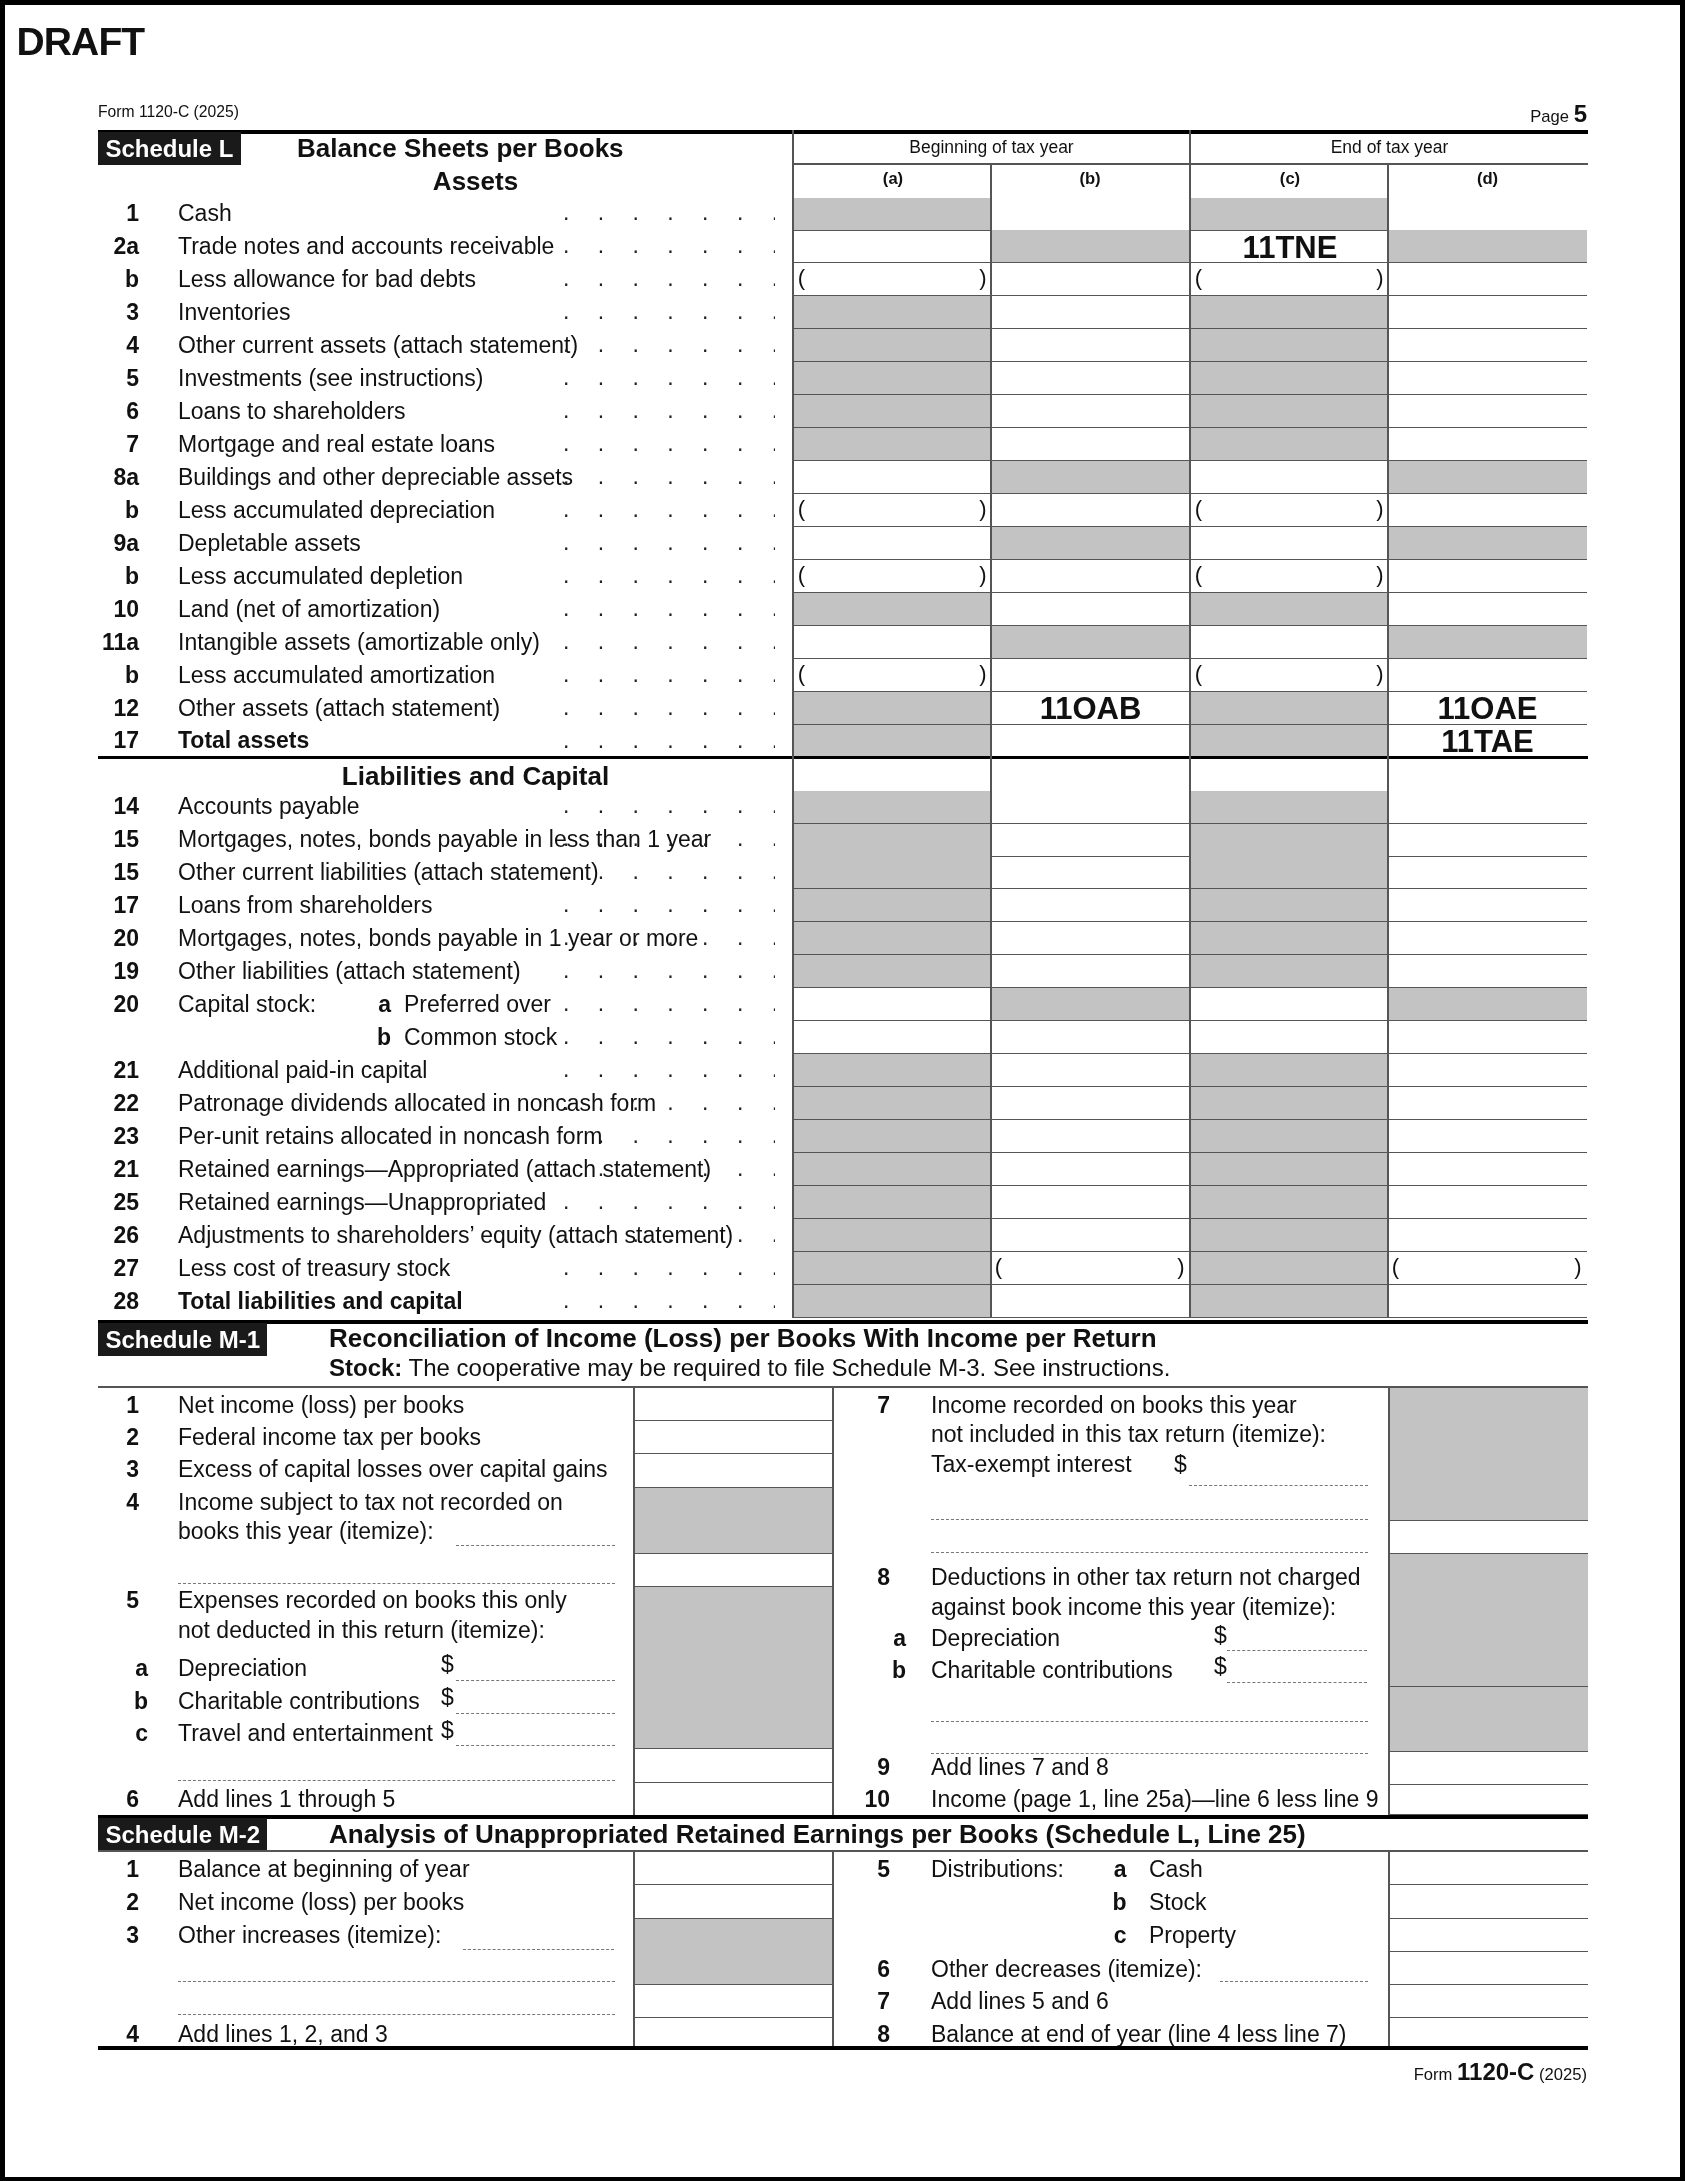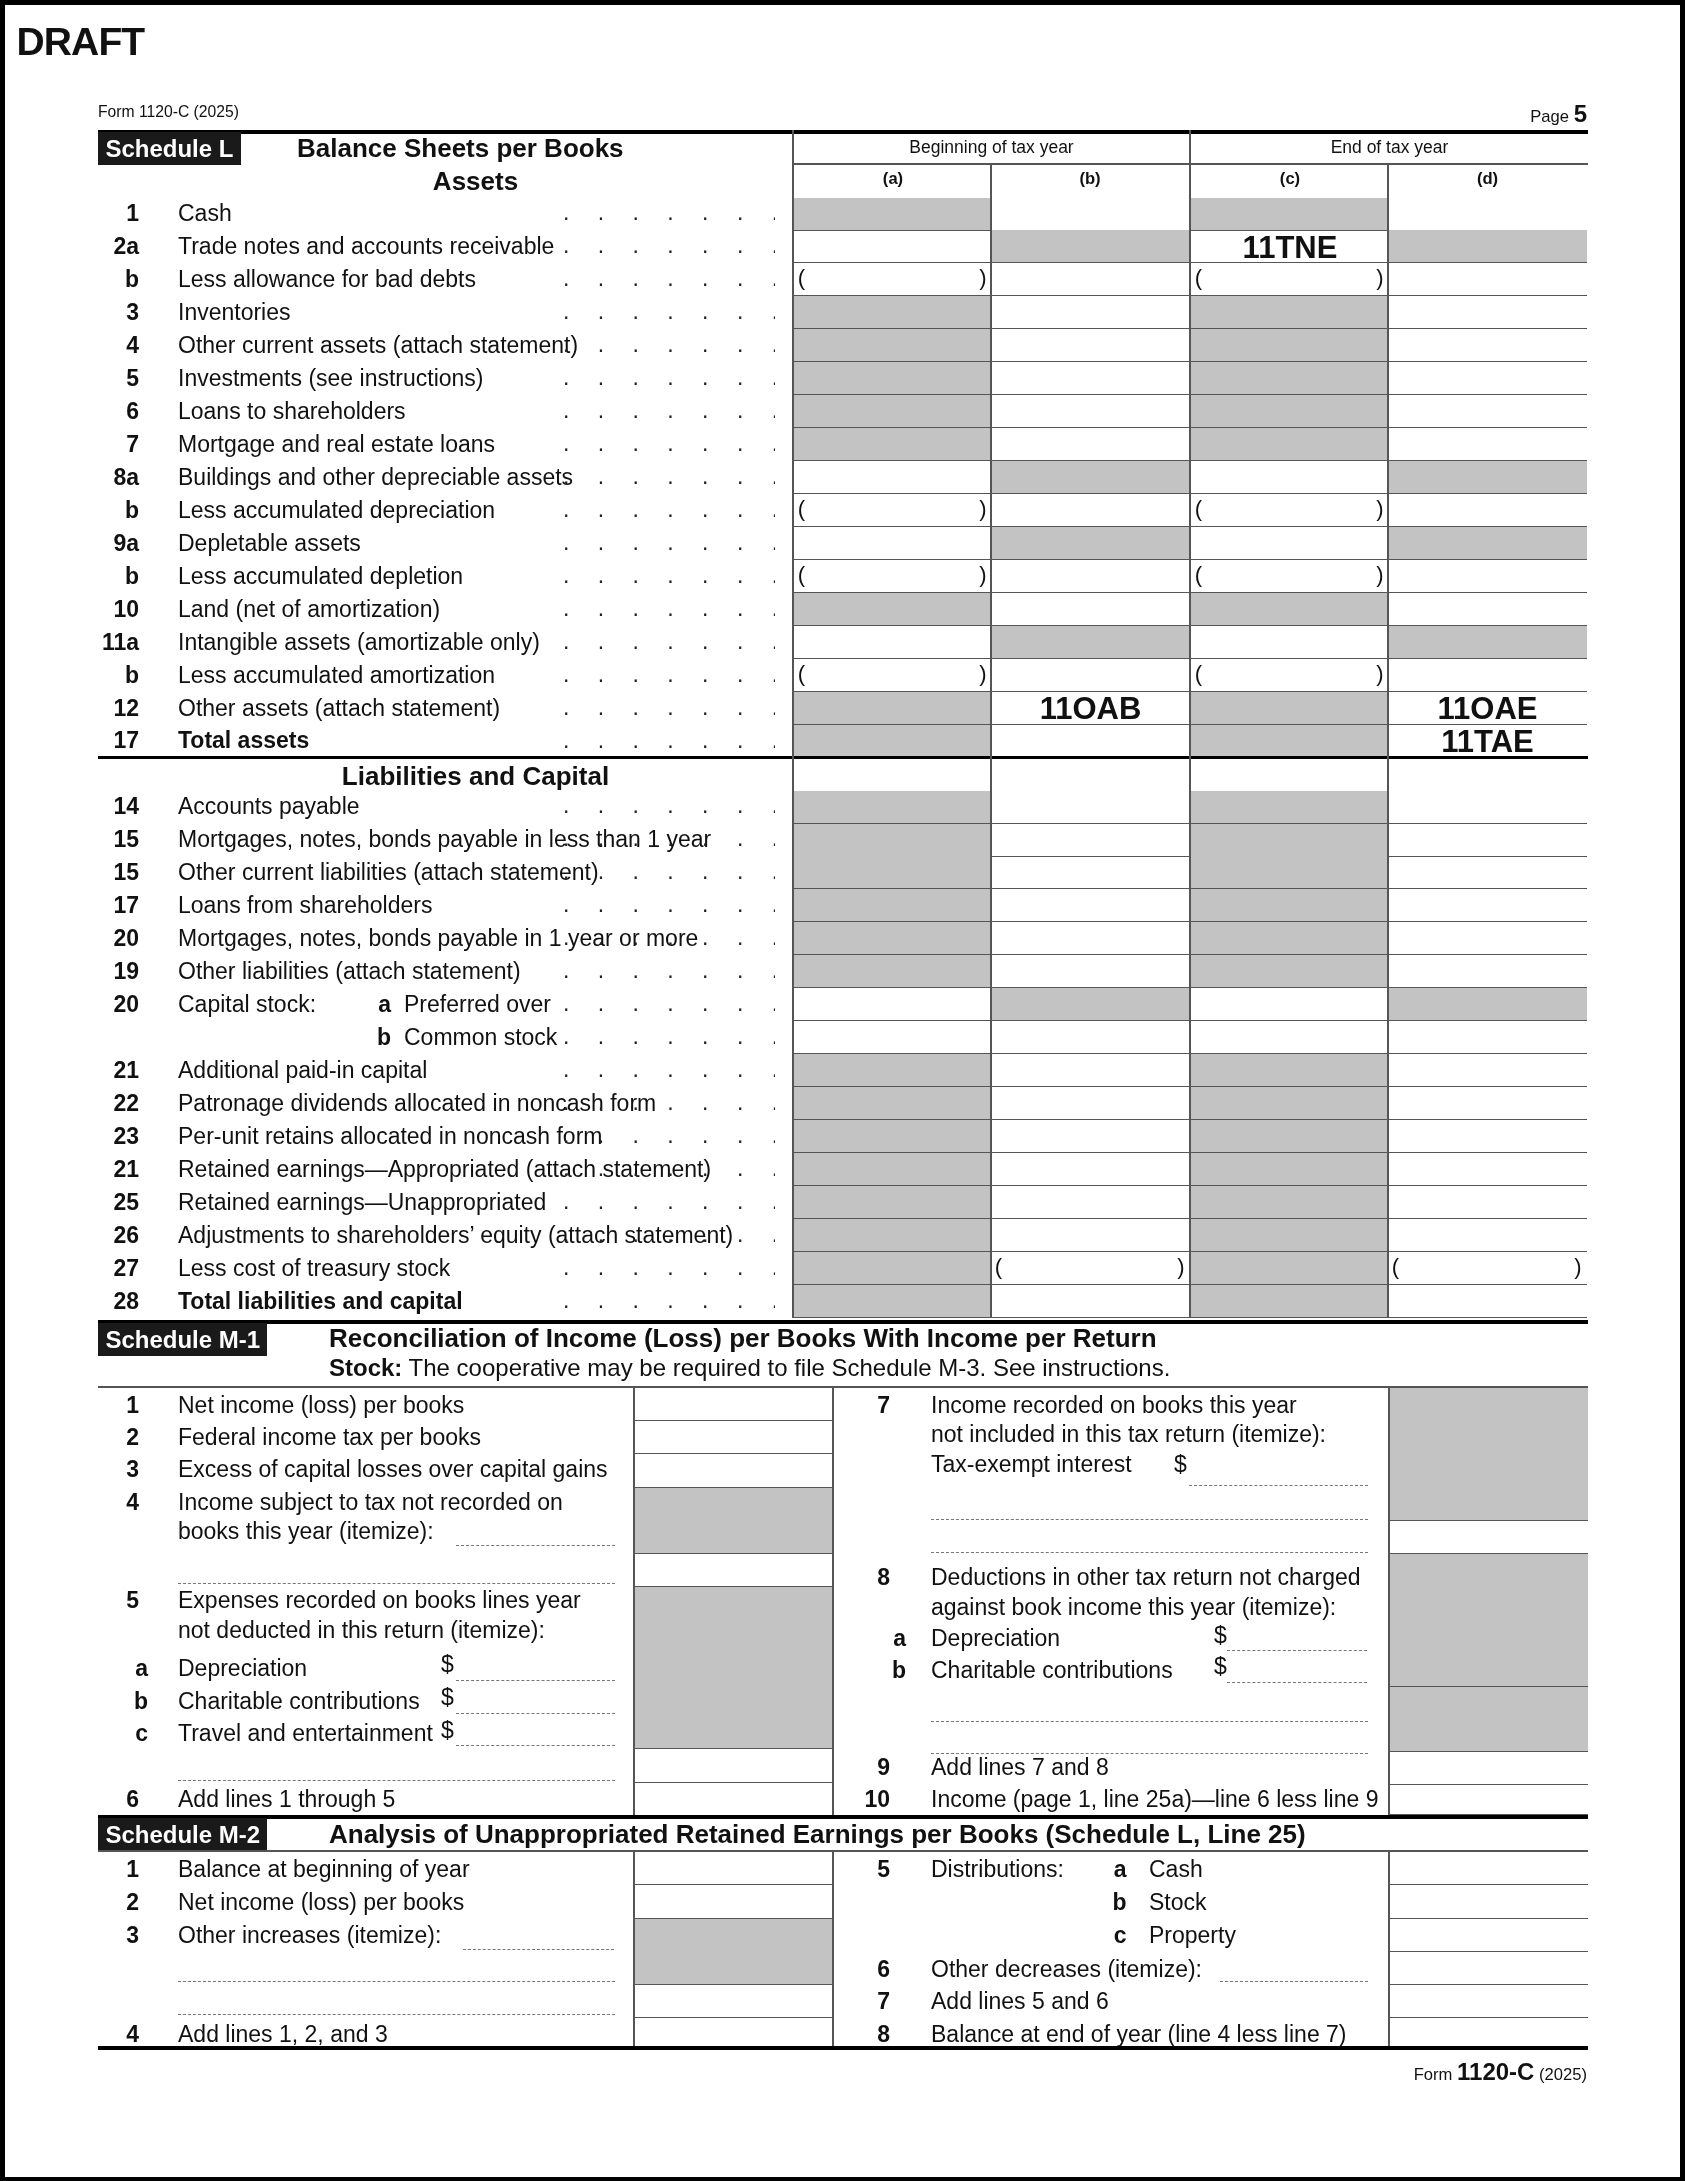--- a/index.html
+++ b/index.html
@@ -336,21 +336,21 @@
     <div class="lnum" style="left:98px;top:1392px;width:41px">1</div>
     <div class="ltxt" style="left:178px;top:1392px">Net income (loss) per books</div>
     <div class="lnum" style="left:98px;top:1424px;width:41px">2</div>
     <div class="ltxt" style="left:178px;top:1424px">Federal income tax per books</div>
     <div class="lnum" style="left:98px;top:1456px;width:41px">3</div>
     <div class="ltxt" style="left:178px;top:1456px">Excess of capital losses over capital gains</div>
     <div class="lnum" style="left:98px;top:1489px;width:41px">4</div>
     <div class="ltxt" style="left:178px;top:1489px">Income subject to tax not recorded on</div>
     <div class="ltxt" style="left:178px;top:1518px">books this year (itemize):</div>
     <div class="lnum" style="left:98px;top:1587px;width:41px">5</div>
-    <div class="ltxt" style="left:178px;top:1587px">Expenses recorded on books lines year</div>
+    <div class="ltxt" style="left:178px;top:1587px">Expenses recorded on books this only</div>
     <div class="ltxt" style="left:178px;top:1617px">not deducted in this return (itemize):</div>
     <div class="lnum" style="left:98px;top:1655px;width:41px;left:111px;width:37px">a</div>
     <div class="ltxt" style="left:178px;top:1655px">Depreciation</div>
     <div class="ltxt" style="left:441px;top:1651px">$</div>
     <div class="dash" style="left:456px;top:1679px;width:159px"></div>
     <div class="lnum" style="left:98px;top:1688px;width:41px;left:111px;width:37px">b</div>
     <div class="ltxt" style="left:178px;top:1688px">Charitable contributions</div>
     <div class="ltxt" style="left:441px;top:1684px">$</div>
     <div class="dash" style="left:456px;top:1712px;width:159px"></div>
     <div class="lnum" style="left:98px;top:1720px;width:41px;left:111px;width:37px">c</div>

